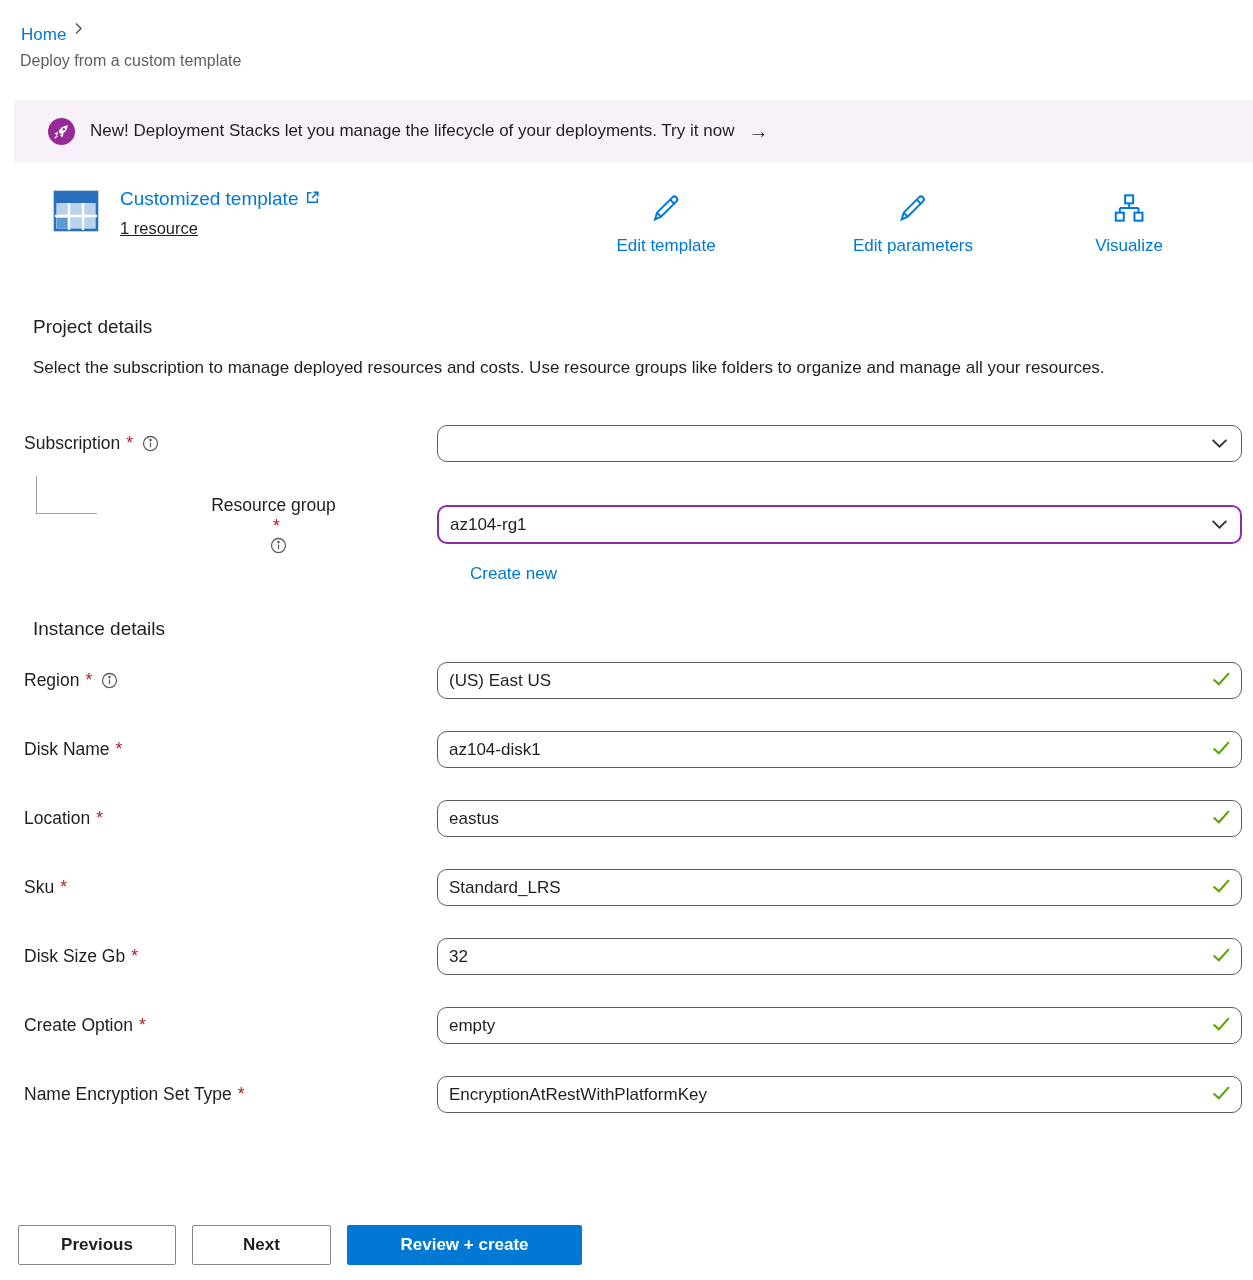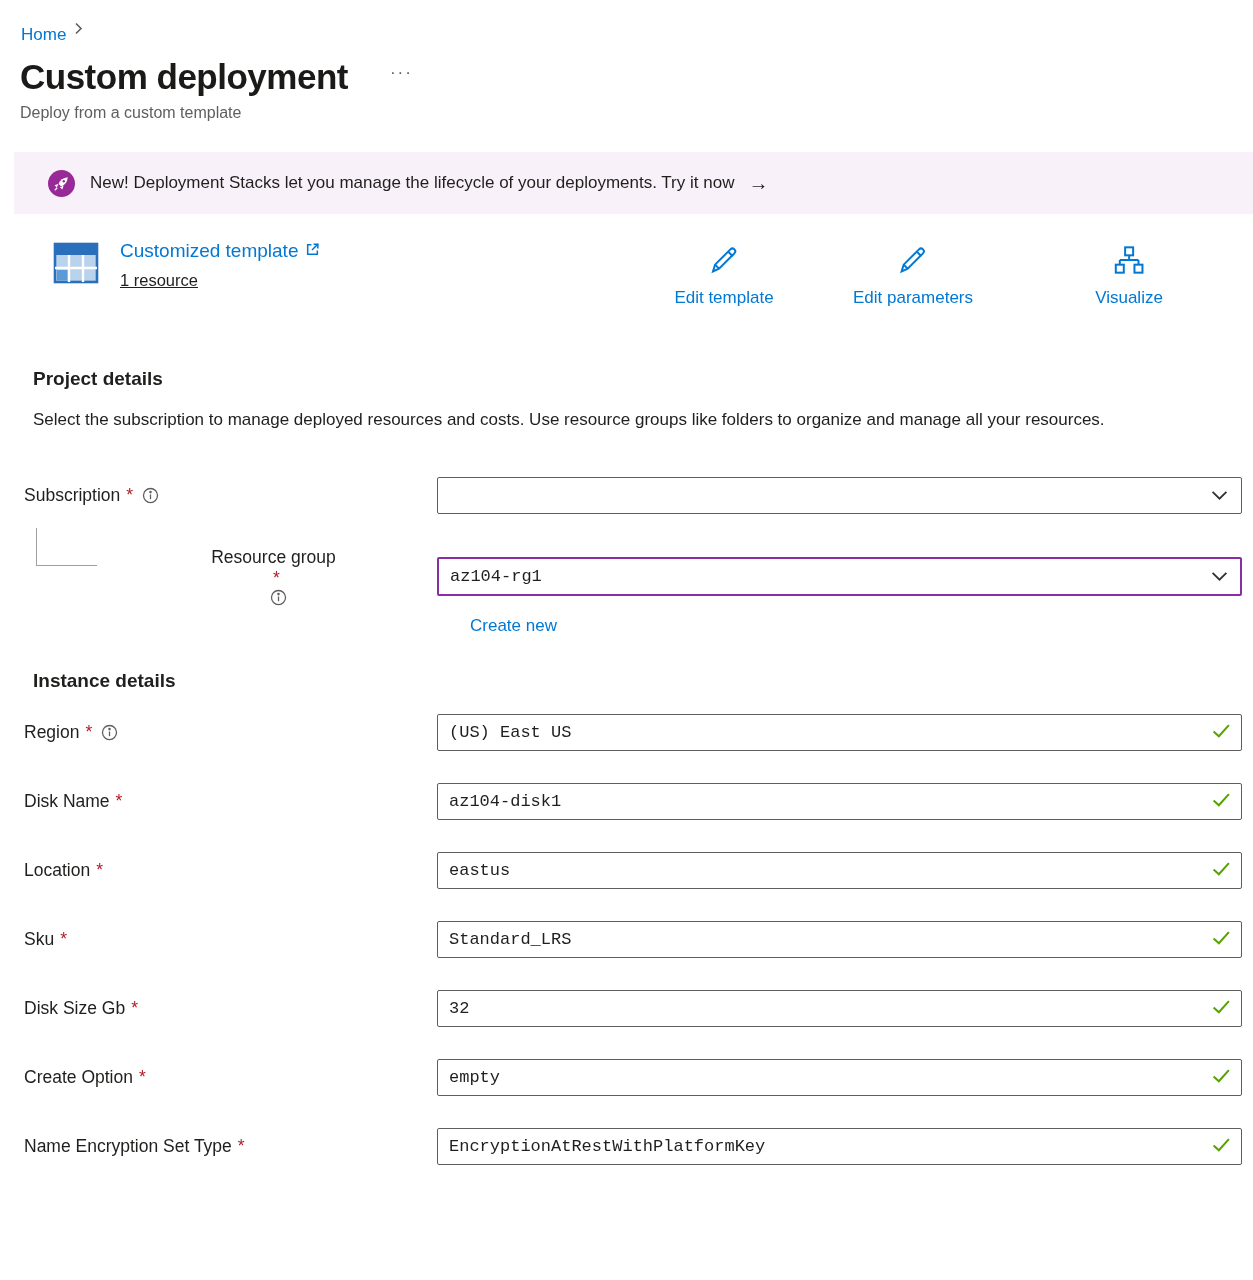--- a/index.html
+++ b/index.html
@@ -27,34 +27,34 @@
 
   
   .template-row { position:relative; height:96px; margin-top:24px; }
   .tpl-icon { position:absolute; left:52px; top:2px; }
   .tpl-info { position:absolute; left:120px; top:2px; }
   .tpl-link { display:inline-flex; align-items:center; gap:7px; color:#0078d4;
     font-size:19px; text-decoration:none; cursor:pointer; }
   .tpl-count { margin-top:9px; font-size:16.5px; color:#201f1e;text-decoration:underline; }
   .action { position:absolute; top:6px; transform:translateX(-50%); display:flex;
     flex-direction:column; align-items:center; gap:7px; color:#0078d4; font-size:17px; cursor:pointer; }
-  .action-1 { left:724px; } .action-2 { left:913px; } .action-3 { left:1129px; }
-
-  
-  h2.section { margin:34px 0 0 33px; font-size:19px; font-weight:700; color:#201f1e; }
+  .action-1 { left:666px; } .action-2 { left:913px; } .action-3 { left:1129px; }
+
+  
+  h2.section { margin:34px 0 0 33px; font-size:19px; font-weight:400; color:#201f1e; }
   .desc { margin:14px 0 0 33px; font-size:17px; line-height:31px; max-width:1150px; color:#201f1e; }
 
   
   .form-row { display:flex; align-items:center; margin-right:11px; position:relative; }
   .flabel { flex:0 0 437px; padding-left:24px; display:flex; align-items:center; font-size:17.5px; color:#201f1e; }
   .req { color:#b21c25; margin-left:6px; font-size:17.5px; }
   .info-ic { margin-left:9px; display:inline-flex; }
   .control { flex:1; position:relative; }
-  .control input { width:100%; height:37px; border:1px solid #605e5c; border-radius:2px;
-    font-family:Liberation Mono, monospace; font-size:17px; color:#201f1e; padding:0 40px 0 11px; background:#fff; outline:none; }
+  .control input { width:100%; height:37px; border:1px solid #605e5c; border-radius:10px;
+    font-family:Liberation Sans, sans-serif; font-size:17px; color:#201f1e; padding:0 40px 0 11px; background:#fff; outline:none; }
   .control.focus-purple input { border:2px solid #8a2da5; height:39px; }
   .chev-down { position:absolute; right:14px; top:50%; transform:translateY(-50%); pointer-events:none; }
   .check-ic { position:absolute; right:11px; top:50%; transform:translateY(-50%); pointer-events:none; }
 
   .sub-row { margin-top:42px; }
   .rg-row { margin-top:33px; }
   .rg-row .flabel { padding-left:110px;flex-direction:column; }
   .connector { position:absolute; left:36px; top:-19px; width:61px; height:38px;
     border-left:1px solid #a19f9d; border-bottom:1px solid #a19f9d; }
   .create-new { display:inline-block; margin:10px 0 0 470px; color:#0078d4; font-size:17px;
@@ -79,24 +79,20 @@
 
   <div class="breadcrumb">
     <a class="crumb-link">Home</a>
     <span class="crumb-chev">
       <svg width="9" height="13" viewBox="0 0 9 13" fill="none" stroke="#605e5c" stroke-width="1.6">
           <path d="M2 1.5 L7 6.5 L2 11.5"></path>
         </svg>
     </span>
   </div>
 
-  <div class="title-row">
-    <h1>Custom deployment</h1>
-    <span class="more-btn">···</span>
-  </div>
   <div class="subtitle">Deploy from a custom template</div>
 
   <div class="banner">
     <span class="rocket">
       <svg width="27" height="27" viewBox="0 0 27 27">
         <circle cx="13.5" cy="13.5" r="13.5" fill="#982a98"></circle>
         <path d="M19.8 7.2 c-4.6.4-7.7 2.7-9.2 6.6 l2.6 2.6 c3.9-1.5 6.2-4.6 6.6-9.2 z" fill="#fff"></path>
         <circle cx="15.8" cy="11.2" r="1.2" fill="#982a98"></circle>
         <path d="M10.2 14.6 l-2.6 1 1.6 1.6 M12.4 16.8 l1.6 1.6 1-2.6" fill="none" stroke="#fff" stroke-width="1.2"></path>
         <path d="M9.2 17.8 l-2.4 2.4" stroke="#fff" stroke-width="1.3"></path>
@@ -320,14 +316,19 @@
     <div class="control">
       <input type="text" value="EncryptionAtRestWithPlatformKey" style="">
       <span class="check-ic">
         <svg width="19" height="15" viewBox="0 0 18 14" fill="none" stroke="#57a300" stroke-width="1.9">
             <path d="M1.5 7.5 L6.5 12 L16 1.5"></path>
           </svg>
       </span>
     </div>
   </div>
 
+  <div class="footer">
+    <button class="btn btn-prev">Previous</button>
+    <button class="btn btn-next">Next</button>
+    <button class="btn btn-primary">Review + create</button>
+  </div>
 
 </div>
 
 </body></html>

